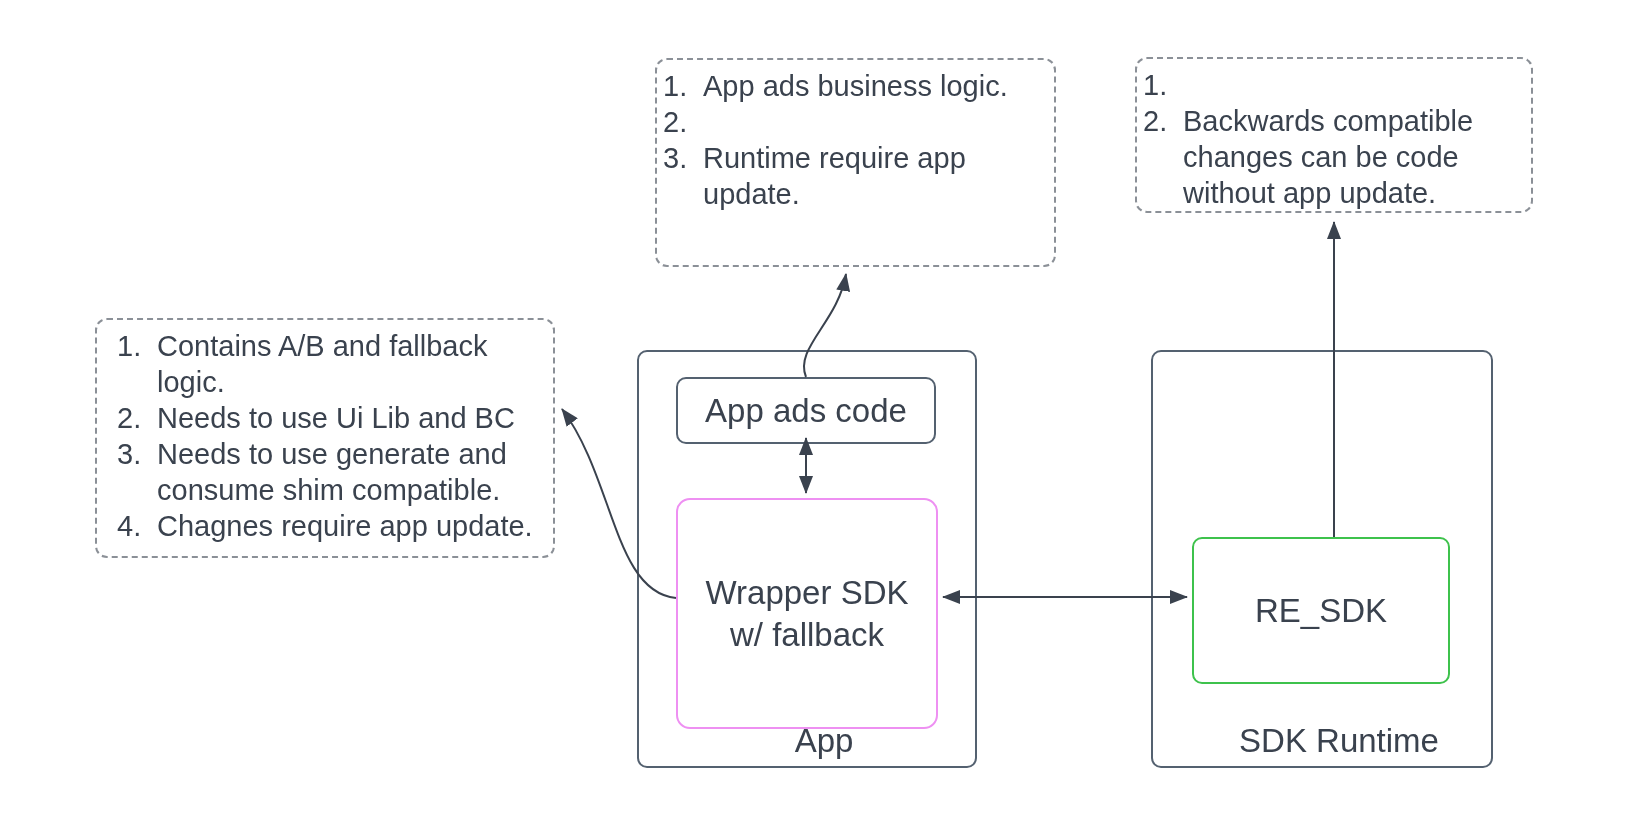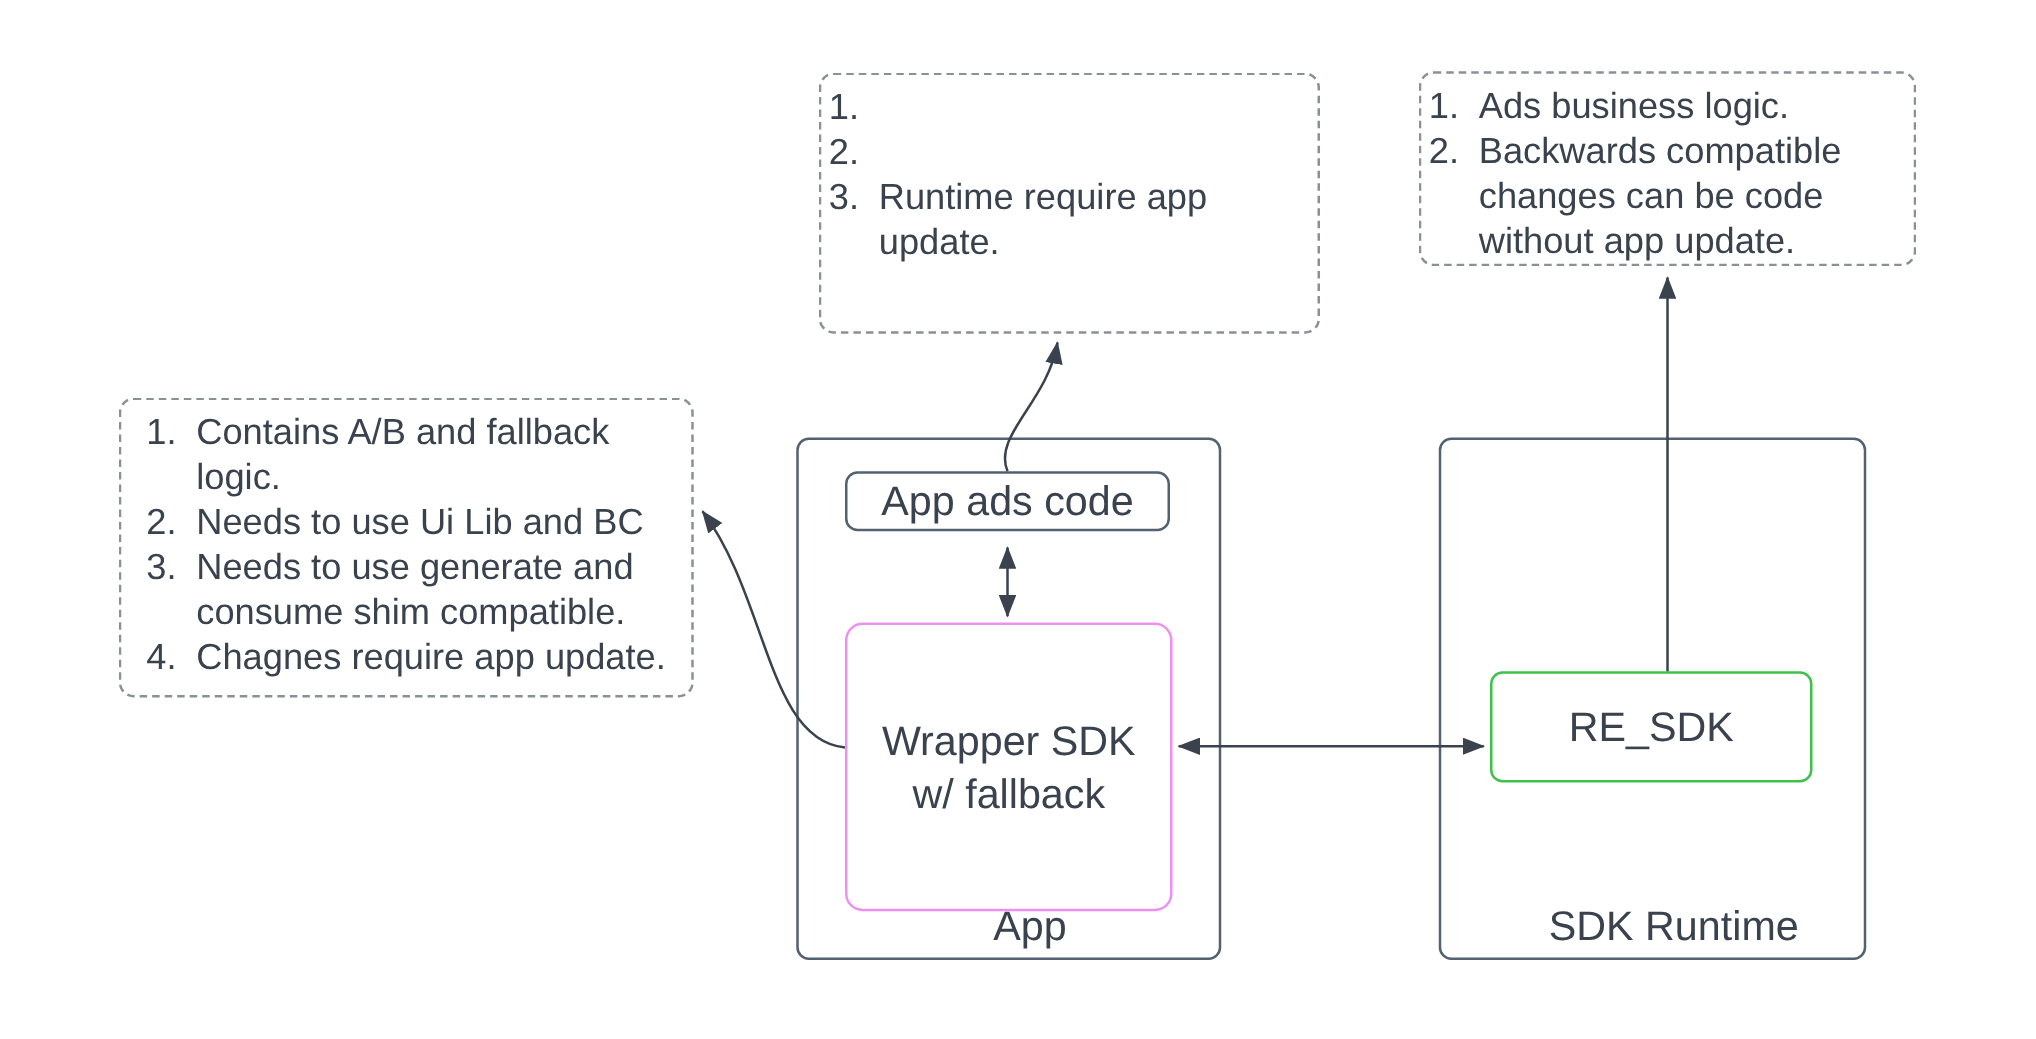--- a/index.html
+++ b/index.html
@@ -35,34 +35,34 @@
   .ah-fill{fill:var(--stroke,#3A424E);}
 </style>
 </head>
 <body>
 
 <div class="canvas">
 
   <div class="note" id="note-app-ads" style="left:655px;top:58px;width:401px;height:209px;">
       <div class="note-item">
         <span class="note-num">1.</span>
+        <span class="note-text">App ads business logic.</span>
       </div>
       <div class="note-item">
         <span class="note-num">2.</span>
       </div>
       <div class="note-item">
         <span class="note-num">3.</span>
         <span class="note-text">Runtime require app update.</span>
       </div>
     </div>
 
   <div class="note" id="note-re-sdk" style="left:1135px;top:57px;width:398px;height:156px;">
       <div class="note-item">
         <span class="note-num">1.</span>
-        <span class="note-text">Ads business logic.</span>
       </div>
       <div class="note-item">
         <span class="note-num">2.</span>
         <span class="note-text">Backwards compatible changes can be code without app update.</span>
       </div>
     </div>
 
   <div class="note" id="note-wrapper" style="left:95px;top:318px;width:460px;height:240px;padding-left:20px;">
       <div class="note-item">
         <span class="note-num">1.</span>
@@ -83,26 +83,26 @@
     </div>
 
   <div class="container-box" id="app-container" style="left:637px;top:350px;width:340px;height:418px;">
     <div class="container-label">App</div>
   </div>
 
   <div class="container-box" id="sdk-container" style="left:1151px;top:350px;width:342px;height:418px;">
     <div class="container-label">SDK Runtime</div>
   </div>
 
-  <div class="shape" id="app-ads-code" style="left:676px;top:377px;width:260px;height:48px;">App ads code</div>
+  <div class="shape" id="app-ads-code" style="left:676px;top:377px;width:260px;height:67px;">App ads code</div>
 
   <div class="shape" id="wrapper-sdk" style="left:676px;top:498px;width:262px;height:231px;">Wrapper SDK
 w/ fallback</div>
 
-  <div class="shape" id="re-sdk" style="left:1192px;top:537px;width:258px;height:89px;">RE_SDK</div>
+  <div class="shape" id="re-sdk" style="left:1192px;top:537px;width:258px;height:147px;">RE_SDK</div>
 
   <svg class="overlay" width="1629" height="831" viewBox="0 0 1629 831">
     <defs>
       <marker id="ah" orient="auto" markerUnits="userSpaceOnUse" markerWidth="18" markerHeight="14" refX="17" refY="7">
         <path class="ah-fill" d="M0,0 L18,7 L0,14 Z"></path>
       </marker>
       <marker id="ahs" orient="auto-start-reverse" markerUnits="userSpaceOnUse" markerWidth="18" markerHeight="14" refX="17" refY="7">
         <path class="ah-fill" d="M0,0 L18,7 L0,14 Z"></path>
       </marker>
     </defs>

